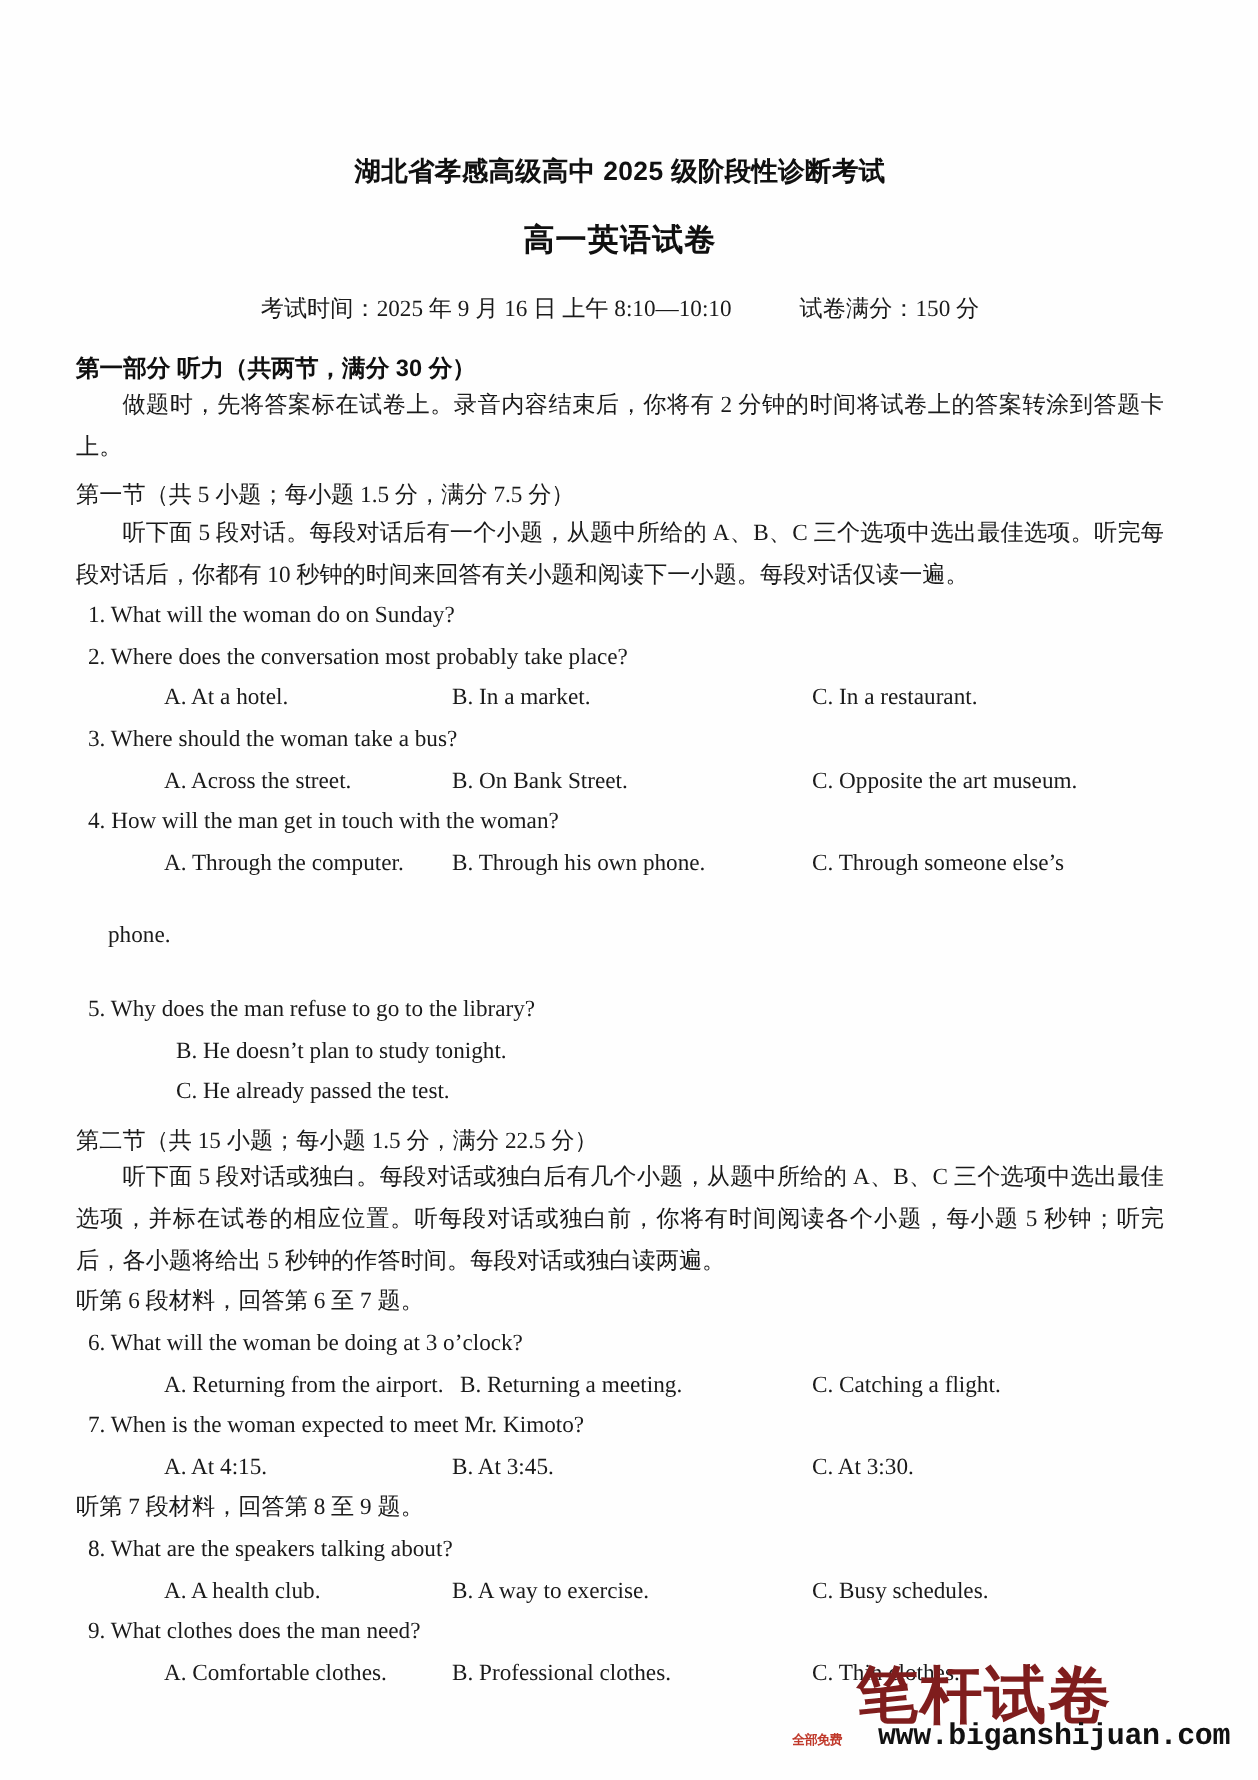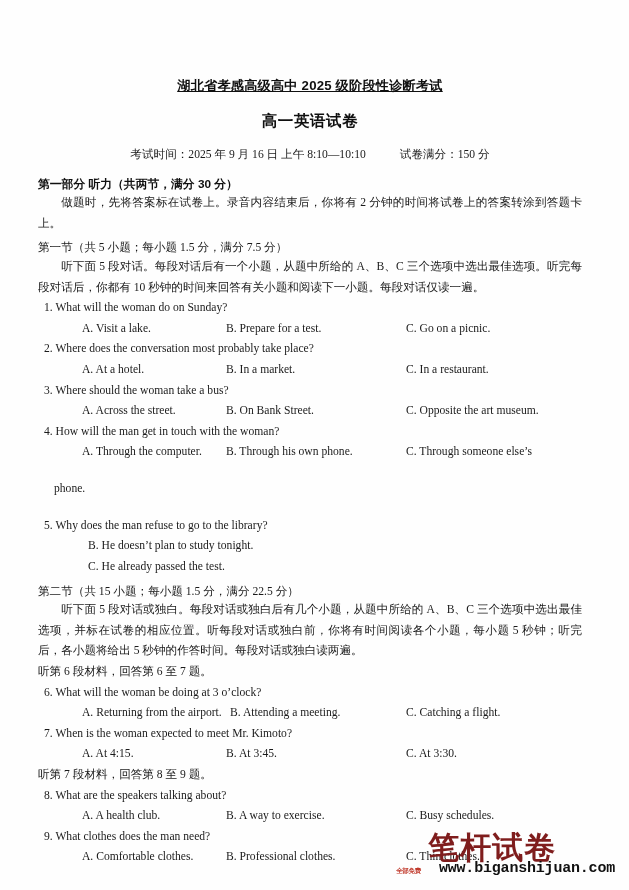--- a/index.html
+++ b/index.html
@@ -36,21 +36,20 @@
   .doc-title {
     text-align: center;
     font-family: "Liberation Sans", "DejaVu Sans", sans-serif;
     font-weight: bold;
     font-size: 13.2px;
     letter-spacing: 0.2px;
     margin: 0;
     padding-top: 76px;
     line-height: 1.5;
     color: #101010;
-    text-decoration: underline;
   }
   .doc-subtitle {
     text-align: center;
     font-family: "Liberation Sans", "DejaVu Sans", sans-serif;
     font-weight: bold;
     font-size: 15.5px;
     letter-spacing: 0.6px;
     margin: 0;
     padding-top: 13px;
     line-height: 1.5;
@@ -227,25 +226,20 @@
     <div class="para">做题时，先将答案标在试卷上。录音内容结束后，你将有 2 分钟的时间将试卷上的答案转涂到答题卡上。</div>
 
     <div class="section-heading">第一节（共 5 小题；每小题 1.5 分，满分 7.5 分）</div>
     <div class="para">听下面 5 段对话。每段对话后有一个小题，从题中所给的 A、B、C 三个选项中选出最佳选项。听完每段对话后，你都有 10 秒钟的时间来回答有关小题和阅读下一小题。每段对话仅读一遍。</div>
 
     <div class="q-block">
       <div class="q-stem">
         <span>1.</span>
         <span>What will the woman do on Sunday?</span>
       </div>
-      <div class="q-options">
-        <span class="opt opt-a">A. Visit a lake.</span>
-        <span class="opt opt-b">B. Prepare for a test.</span>
-        <span class="opt opt-c">C. Go on a picnic.</span>
-      </div>
     </div>
 
     <div class="q-block">
       <div class="q-stem">
         <span>2.</span>
         <span>Where does the conversation most probably take place?</span>
       </div>
       <div class="q-options">
         <span class="opt opt-a">A. At a hotel.</span>
         <span class="opt opt-b">B. In a market.</span>
@@ -290,21 +284,21 @@
 
     <div class="material-line">听第 6 段材料，回答第 6 至 7 题。</div>
 
     <div class="q-block">
       <div class="q-stem">
         <span>6.</span>
         <span>What will the woman be doing at 3 o’clock?</span>
       </div>
       <div class="q-options">
         <span class="opt opt-a">A. Returning from the airport.</span>
-        <span class="opt" style="left:192px;">B. Attending a meeting.</span>
+        <span class="opt" style="left:192px;">B. Returning a meeting.</span>
         <span class="opt opt-c">C. Catching a flight.</span>
       </div>
     </div>
 
     <div class="q-block">
       <div class="q-stem">
         <span>7.</span>
         <span>When is the woman expected to meet Mr. Kimoto?</span>
       </div>
       <div class="q-options">

